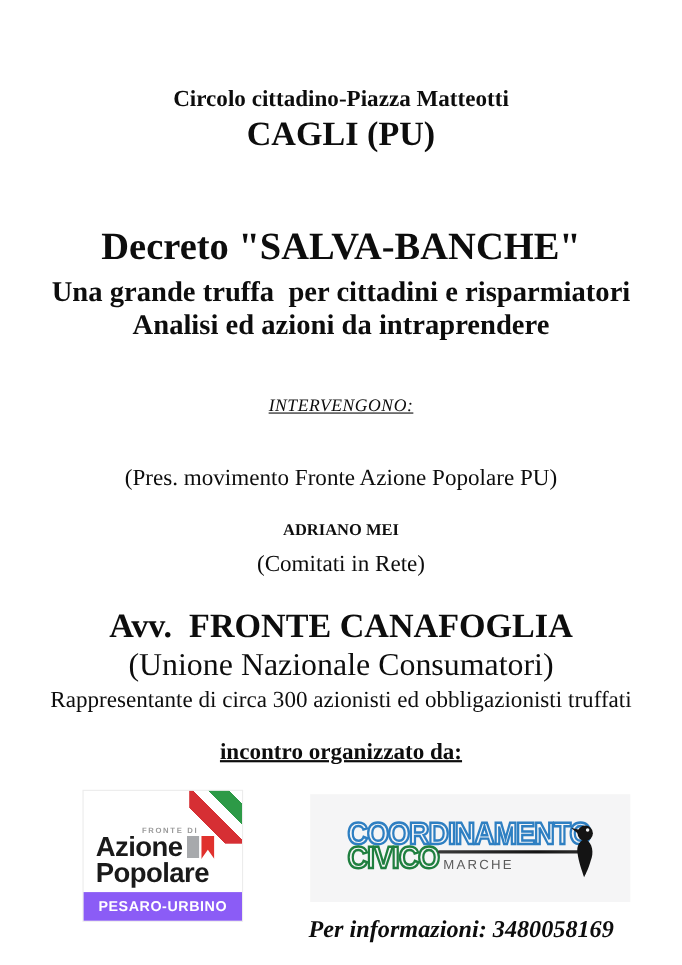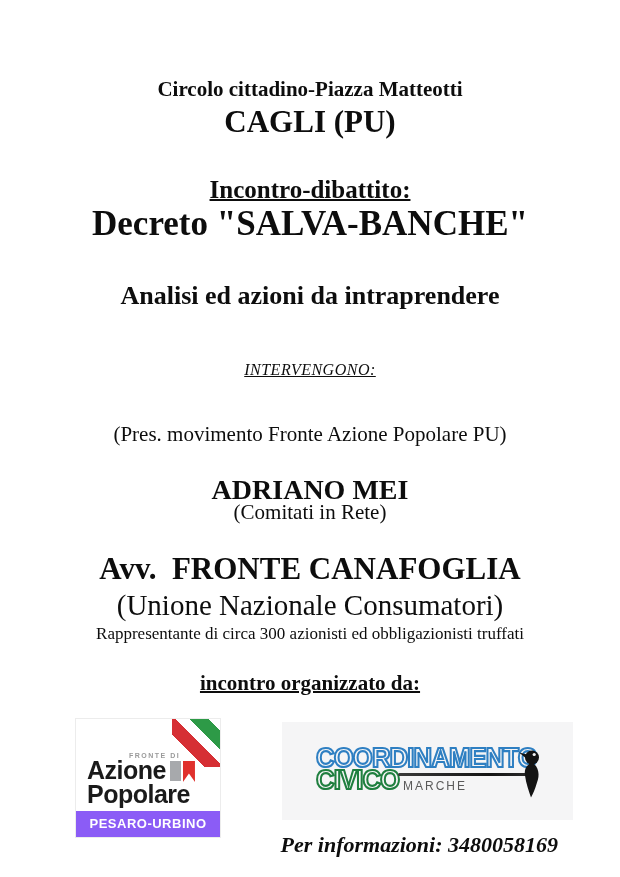--- a/index.html
+++ b/index.html
@@ -17,25 +17,25 @@
   .datetime   { top:36px;  font-size:32px; }
   .venue      { top:77px;  font-size:21px; }
   .city       { top:104px; font-size:31px; }
   .evtlabel   { top:176px; font-size:25px; }
   .evttitle   { top:204px; font-size:35px; }
   .sub1       { top:251px; font-size:26px; }
   .sub2       { top:281px; font-size:26px; }
   .interv     { top:361px; font-size:16px; letter-spacing:0.5px;font-style:italic; }
   .sp1name    { top:396px; font-size:22px; }
   .sp1role    { top:422px; font-size:21px; }
-  .sp2name    { top:474px; font-size:28px; }
+  .sp2name    { top:474px; font-size:15px; }
   .sp2role    { top:500px; font-size:21px; }
   .featname   { top:551px; font-size:31px; }
   .featrole   { top:589px; font-size:29px; }
-  .featnote   { top:624px; font-size:17px; }
+  .featnote   { top:624px; font-size:21px; }
   .organiz    { top:671px; font-size:21px; }
 
   
   .logo-ap {
     position:absolute; left:75px; top:718px; width:146px; height:120px;
     background:#ffffff; border:1px solid #ececec; box-sizing:border-box;
     font-family:"Liberation Sans", sans-serif;
   }
   .ap-ribbon {
     position:absolute; top:0; right:0; width:48px; height:48px;
@@ -92,22 +92,22 @@
   }
 </style>
 </head>
 <body>
 
 <div class="flyer">
 
   <div class="line b venue">Circolo cittadino-Piazza Matteotti</div>
   <div class="line b city">CAGLI (PU)</div>
 
-  <div class="line b u2 evtlabel">Incontro-dibattito:</div>
   <div class="line b evttitle">Decreto "SALVA-BANCHE"</div>
+  <div class="line b sub1 pre">Una grande truffa  per cittadini e risparmiatori</div>
   <div class="line b sub2">Analisi ed azioni da intraprendere</div>
 
   <div class="line u interv">INTERVENGONO:</div>
   <div class="line sp1role">(Pres. movimento Fronte Azione Popolare PU)</div>
   <div class="line b sp2name">ADRIANO MEI</div>
   <div class="line sp2role">(Comitati in Rete)</div>
 
   <div class="line b featname pre">Avv.  FRONTE CANAFOGLIA</div>
   <div class="line featrole">(Unione Nazionale Consumatori)</div>
   <div class="line featnote">Rappresentante di circa 300 azionisti ed obbligazionisti truffati</div>

